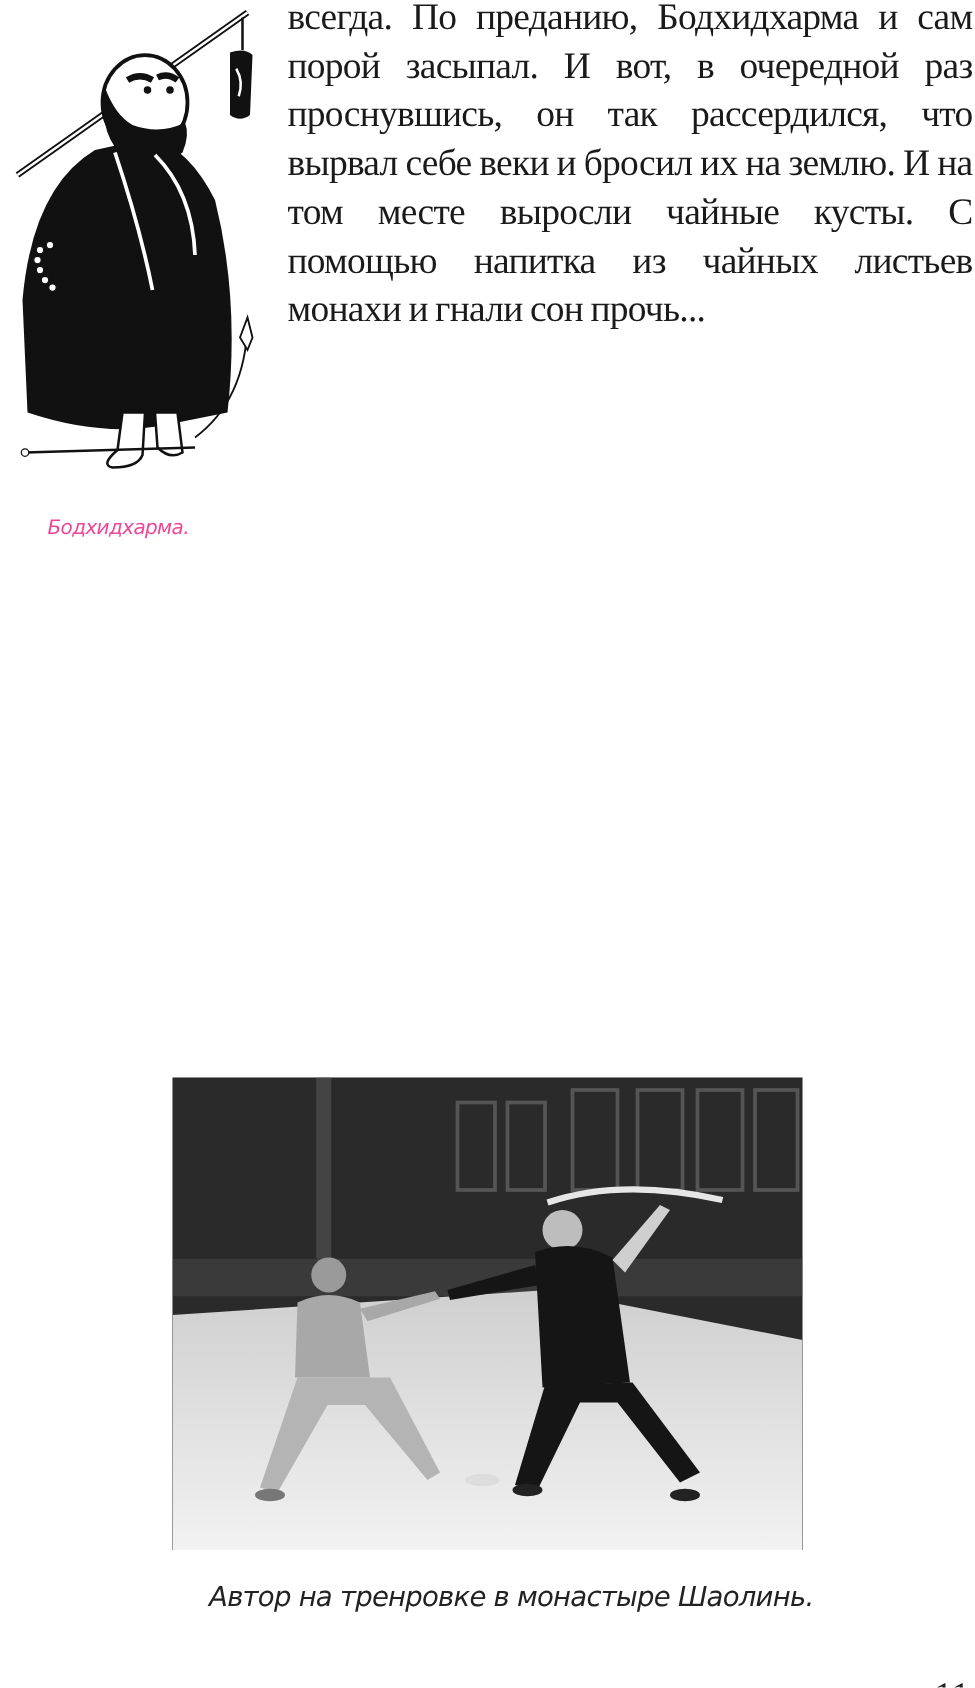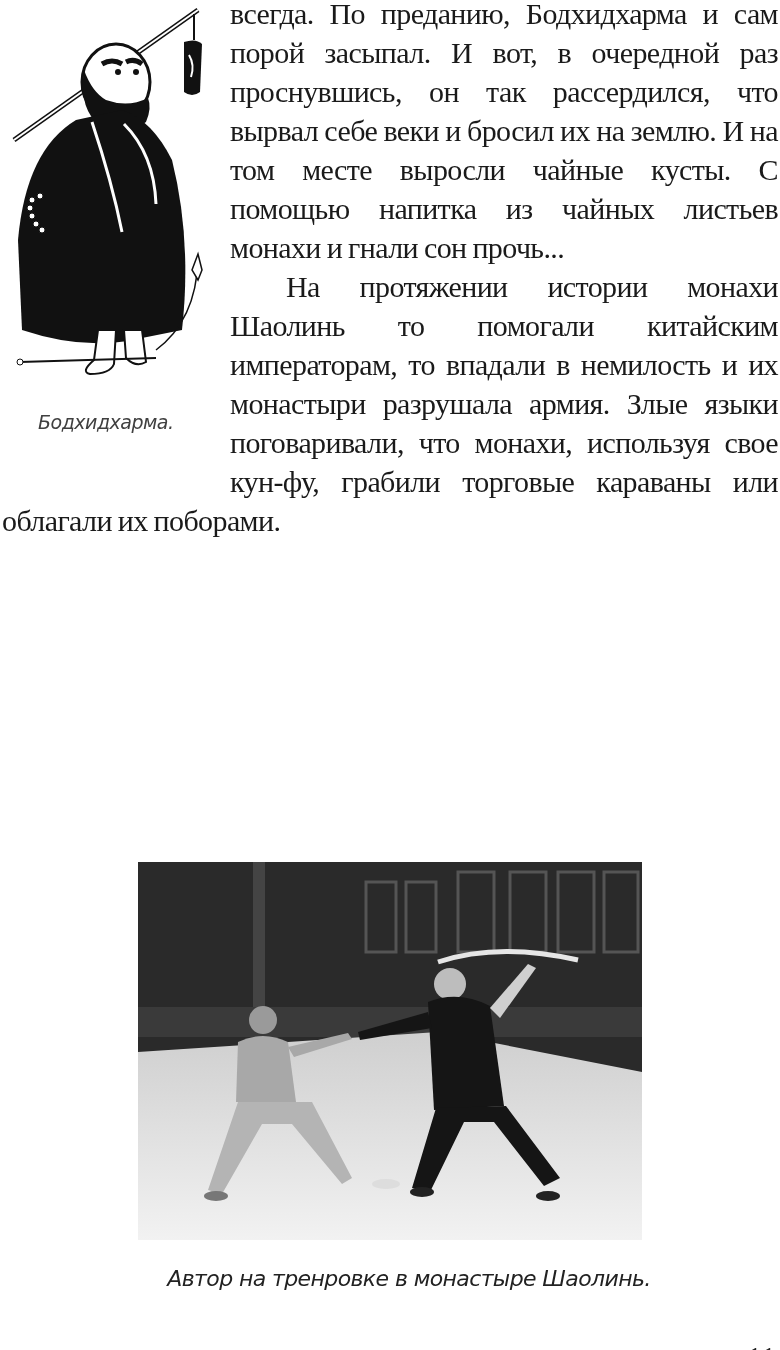--- a/index.html
+++ b/index.html
@@ -11,22 +11,22 @@
     text-align:justify; letter-spacing:-0.6px; word-spacing:-1px;
   }
   .text p { margin:0; text-indent:56px; }
   .text p.cont { text-indent:0; }
   .float-fig {
     float:left; width:228px; height:470px; margin:0; position:relative;
   }
   .illus { position:absolute; left:4px; top:6px; width:200px; height:380px; }
   .cap1 {
     position:absolute; left:36px; top:416px;
-    font-family:"DejaVu Sans", sans-serif; font-style:italic; font-size:19px;
-    letter-spacing:-0.5px; line-height:24px; color:#404040;
+    font-family:"DejaVu Sans", sans-serif; font-style:italic; font-size:16px;
+    letter-spacing:-0.5px; line-height:24px; color:#ec4899;
   }
   .photo {
     position:absolute; left:138px; top:862px; width:504px; height:378px;
     background:#3a3a3a; overflow:hidden;
   }
   .cap2 {
     position:absolute; left:0; width:780px; top:1266px; text-align:center;
     font-family:"DejaVu Sans", sans-serif; font-style:italic; font-size:22px; letter-spacing:-0.6px; color:#222;margin-left:19px;
   }
   .pagenum {
@@ -73,21 +73,20 @@
         <path d="M118 330 l2 28 q10 10 20 4 l-4 -32z" fill="#fff" stroke="#111" stroke-width="2"></path>
 
         <line x1="14" y1="362" x2="150" y2="358" stroke="#111" stroke-width="2"></line>
         <circle cx="14" cy="362" r="3" fill="#fff" stroke="#111"></circle>
         <path d="M150 350 q40 -30 42 -90" stroke="#111" stroke-width="1.5" fill="none"></path>
         <path d="M186 270 l6 -16 l4 16 l-4 10z" fill="#fff" stroke="#111" stroke-width="1.5"></path>
       </svg>
       <div class="cap1">Бодхидхарма.</div>
     </div>
     <p class="cont">всегда. По преданию, Бодхидхарма и сам порой засыпал. И вот, в очередной раз проснувшись, он так рассердился, что вырвал себе веки и бросил их на землю. И на том месте выросли чайные кусты. С помощью напитка из чайных листьев монахи и гнали сон прочь...</p>
-    <p>На протяжении истории монахи Шаолинь то помогали китайским императорам, то впадали в немилость и их монастыри разрушала армия. Злые языки поговаривали, что монахи, используя свое кун-фу, грабили торговые караваны или облагали их поборами.</p>
   </div>
 
   <div class="photo">
     <svg width="504" height="378" viewBox="0 0 504 378">
       <defs>
         <linearGradient id="ground" x1="0" y1="0" x2="0" y2="1">
           <stop offset="0" stop-color="#cfcfcf"></stop>
             <stop offset="1" stop-color="#f2f2f2"></stop>
         </linearGradient>
       </defs>

